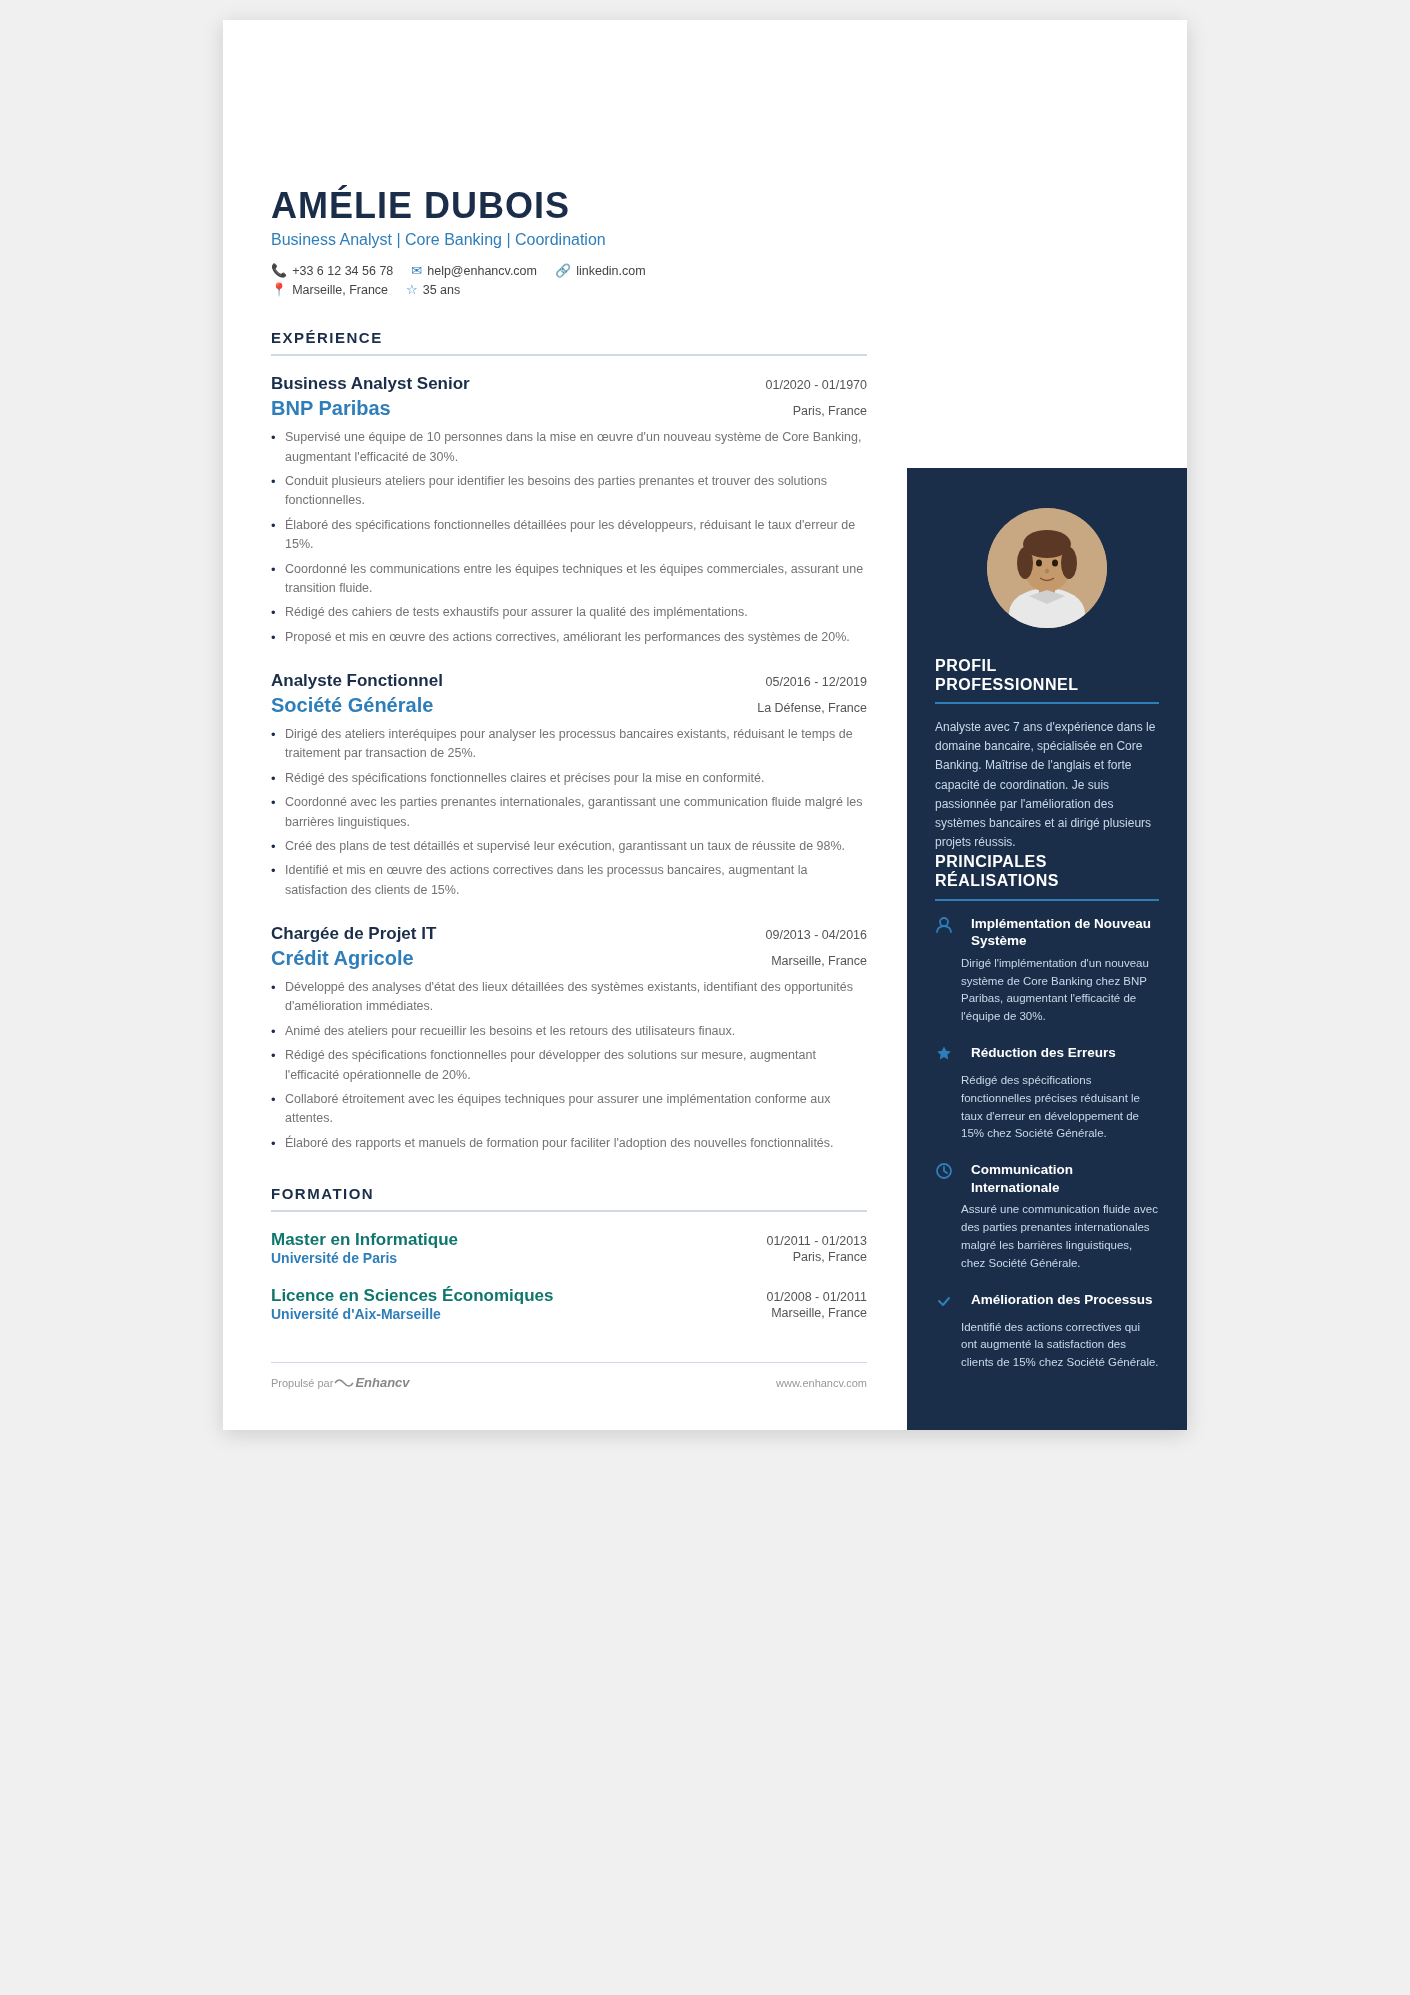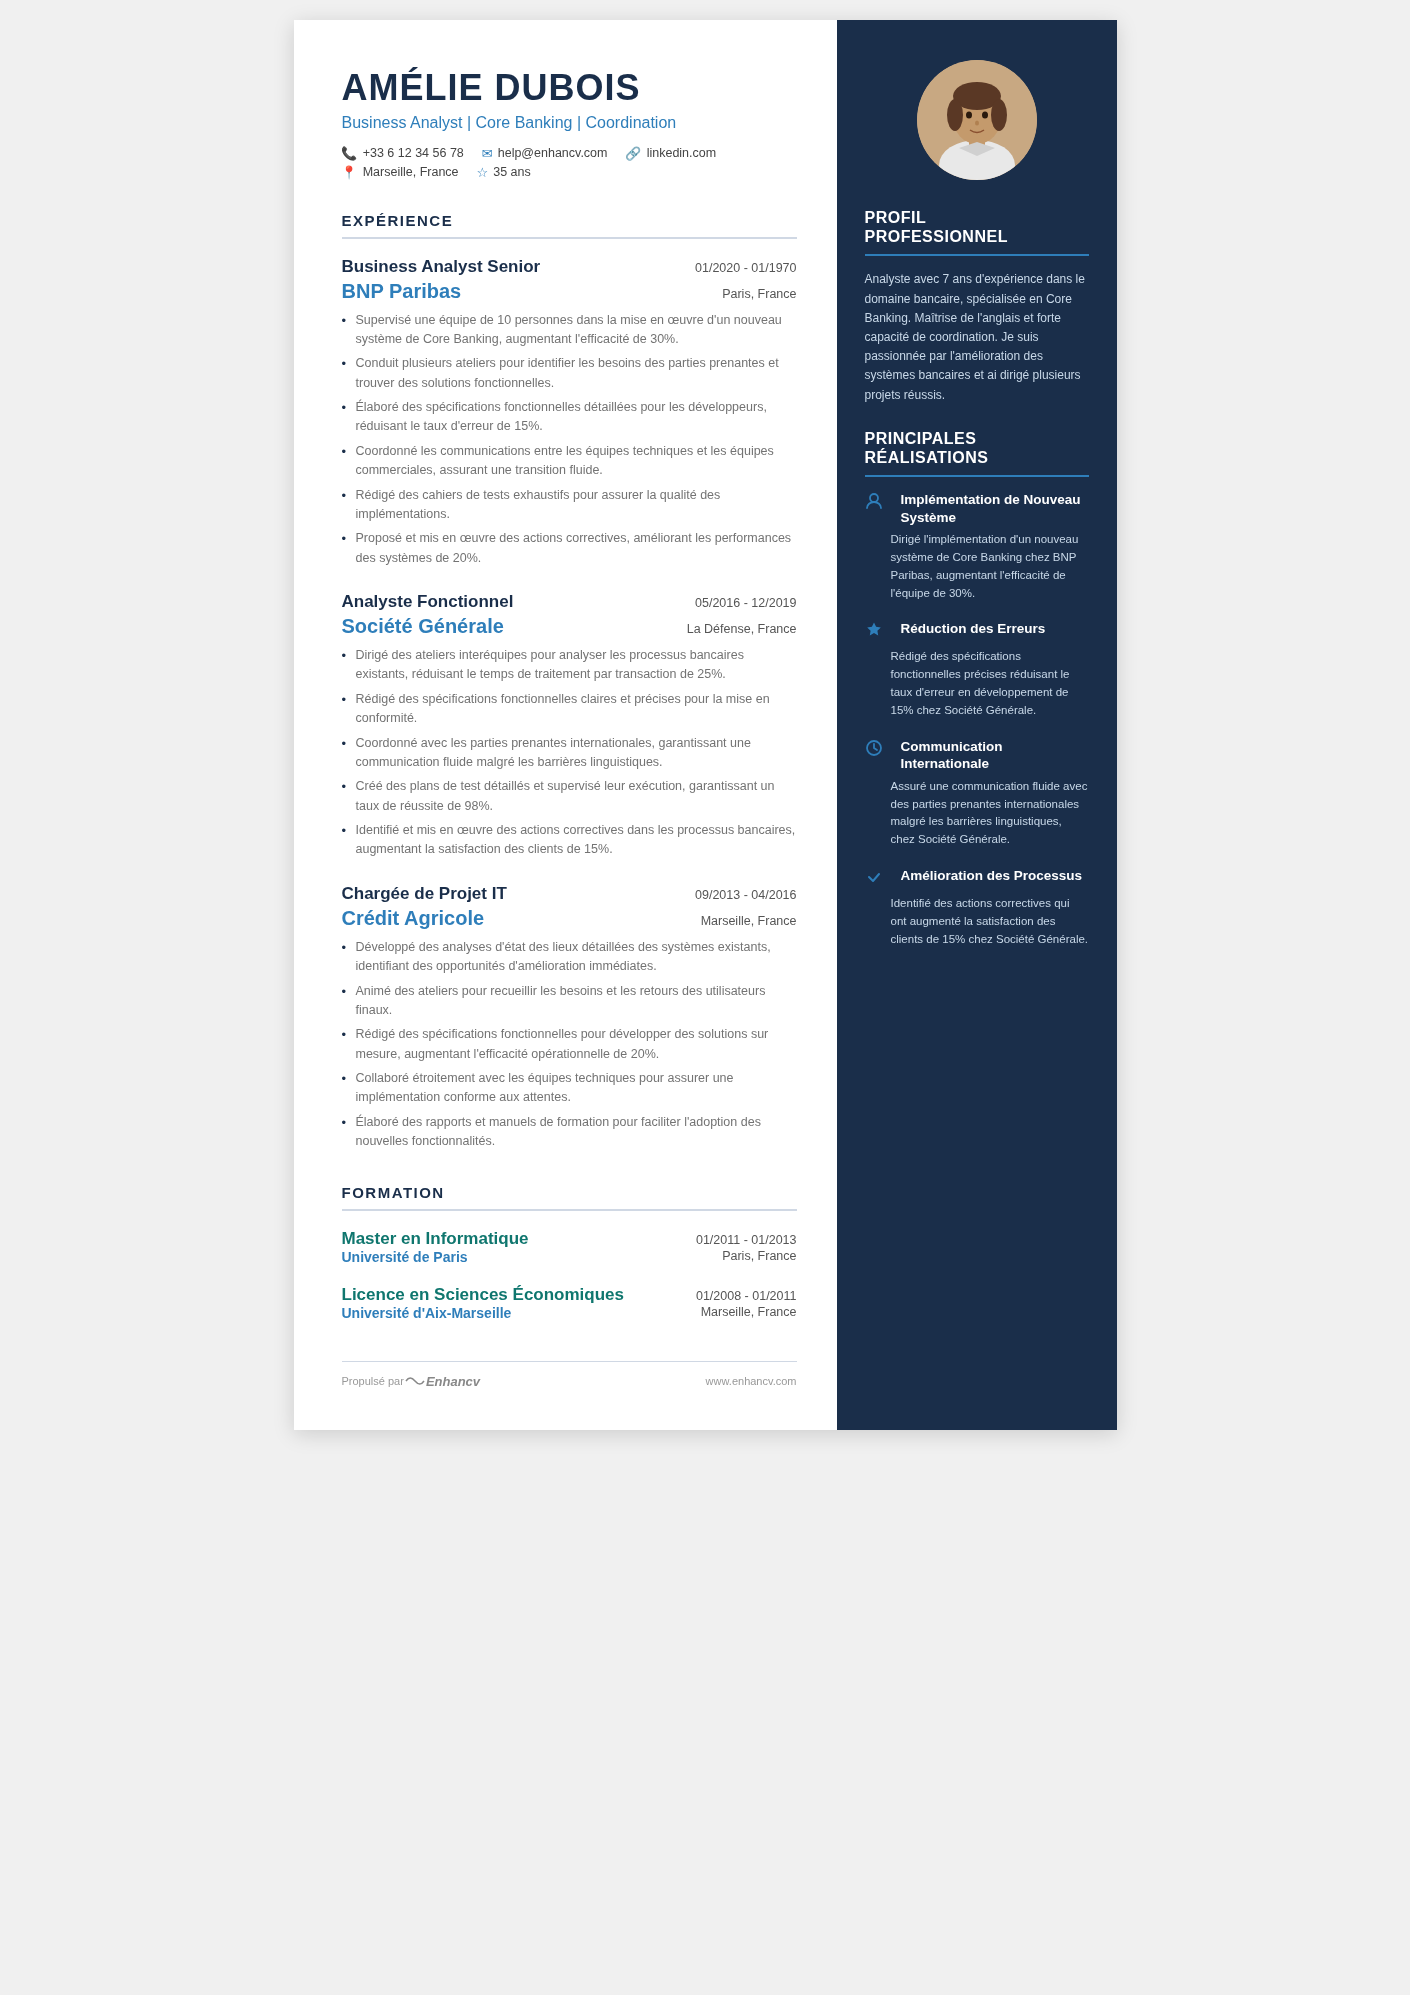--- a/index.html
+++ b/index.html
@@ -6,26 +6,27 @@
     body {
       font-family: 'Arial', sans-serif;
       background: #f0f0f0;
       display: flex;
       justify-content: center;
       align-items: flex-start;
       min-height: 100vh;
       padding: 20px;
     }
     .resume-container {
-      width: 823px;
+      width: 964px;
       min-height: 1410px;
       background: white;
       display: flex;
       flex-direction: row;
       box-shadow: 0 4px 20px rgba(0,0,0,0.15);
+      align-items: flex-end;
     }
     
     .left-col {
       flex: 1;
       padding: 48px 40px 40px 48px;
       background: #ffffff;
     }
     
     .right-col {
       width: 280px;
@@ -192,21 +193,20 @@
     }
     .right-divider {
       height: 2px;
       background: #2e7eba;
       margin-bottom: 14px;
     }
     .profil-text {
       font-size: 12px;
       color: #c8d8e8;
       line-height: 1.6;
-      margin-bottom: 24px;
     }
     .realisation-item {
       margin-bottom: 18px;
     }
     .realisation-header {
       display: flex;
       align-items: flex-start;
       gap: 18px;
       margin-bottom: 5px;
     }

